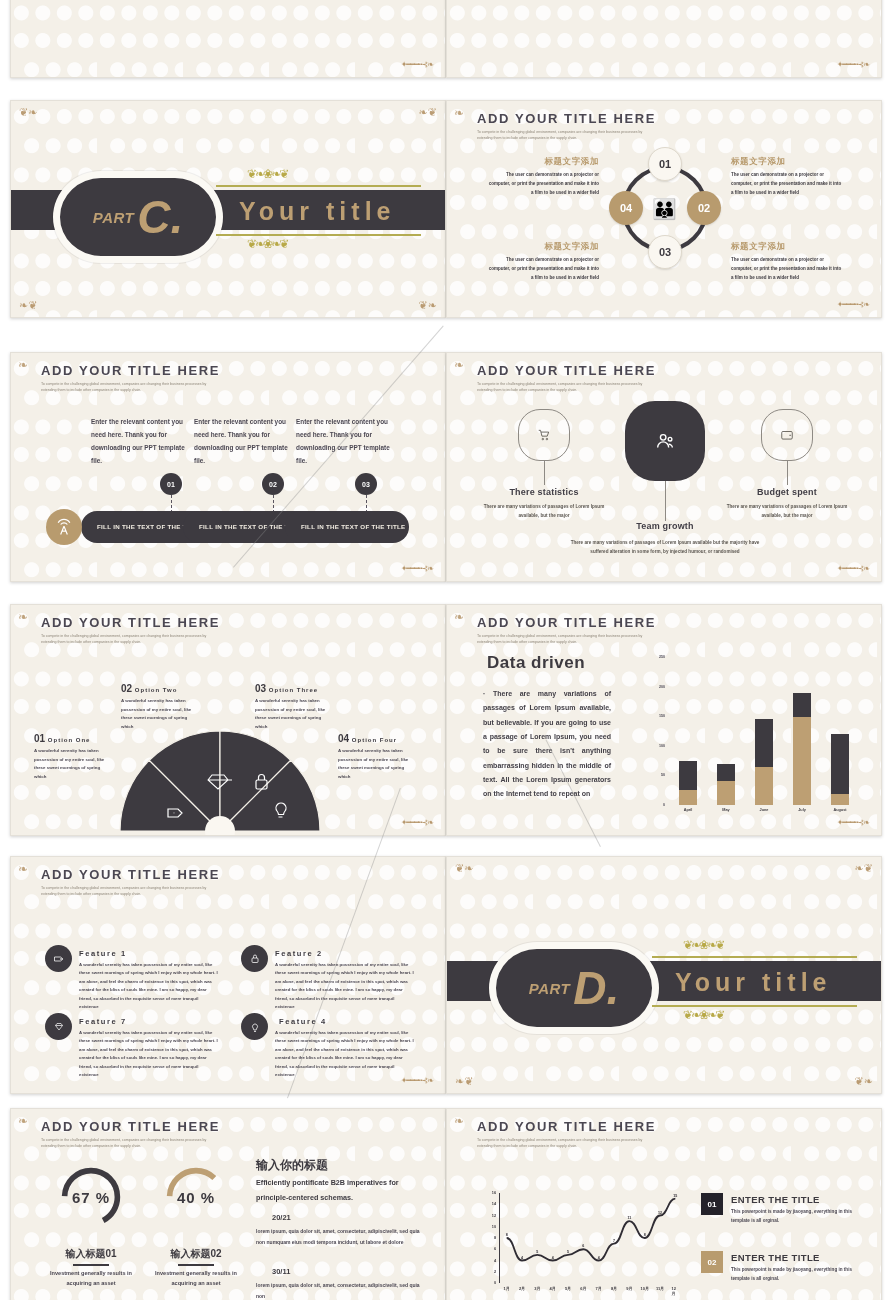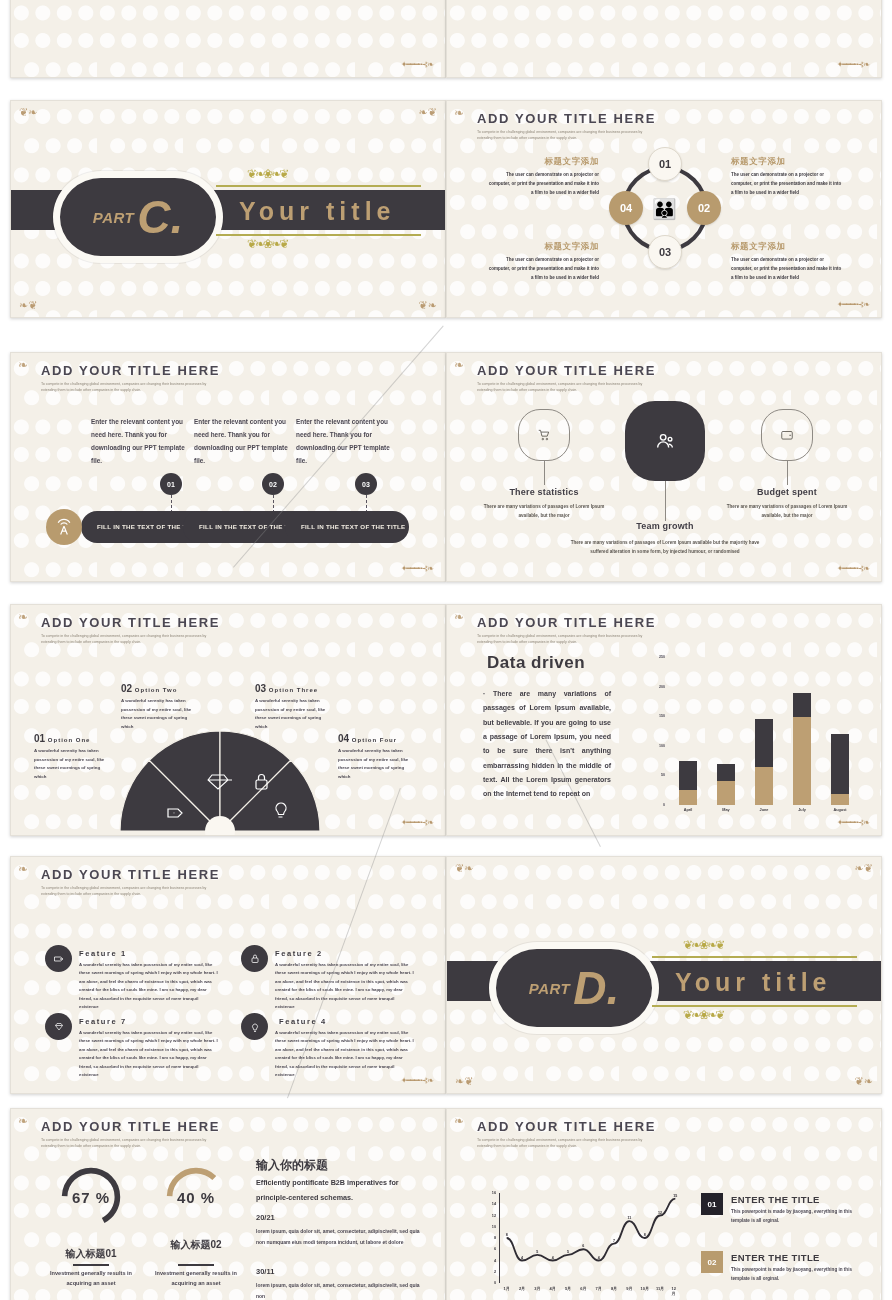--- a/index.html
+++ b/index.html
@@ -115,21 +115,21 @@
   .feat-b { position: absolute; width: 140px; font-size: 4.3px; color: #4b4752; font-weight: bold; line-height: 1.95; }
 
   
   .donut { position: absolute; width: 66px; height: 66px; }
   .donut .val { position: absolute; inset: 0; display:flex; align-items:center; justify-content:center; font-size: 15px; font-weight: bold; color:#3d3a40; letter-spacing: 1px; }
   .d-h { position: absolute; font-weight: bold; font-size: 10px; color: #3d3a40; text-align: center; }
   .d-rule { position: absolute; height: 1.5px; background: #3d3a40; }
   .d-b { position: absolute; width: 86px; font-size: 5.6px; font-weight: bold; color:#4b4752; text-align:center; line-height: 1.75; }
   .rt-h { position: absolute; font-weight: bold; font-size: 12px; color: #3d3a40; }
   .rt-s { position: absolute; font-weight: bold; font-size: 7.2px; color: #3d3a40; line-height: 2.1; }
-  .rt-d { position: absolute; font-weight: bold; font-size: 7.5px; color: #3d3a40; }
+  .rt-d { position: absolute; font-weight: bold; font-size: 7.5px; color: #3d3a40; margin-left: 16px; }
   .rt-p { position: absolute; font-size: 5px; color: #4b4752; font-weight: bold; line-height: 2.1; }
 
   
   .lc-num { position: absolute; font-size: 3.6px; font-weight: bold; color: #2f2c33; transform: translate(-50%,-100%); }
   .lc-yt { position: absolute; right: 100%; margin-right: 3px; transform: translateY(-50%); font-size: 3.8px; font-weight: bold; color: #3d3a40; }
   .lc-xt { position: absolute; top: 100%; margin-top: 3px; transform: translateX(-50%); font-size: 4px; font-weight: bold; color: #3d3a40; }
   .et-box { position: absolute; width: 22px; height: 22px; display:flex; align-items:center; justify-content:center; color:#fff; font-weight: bold; font-size: 8px; }
   .et-h { position: absolute; font-weight: bold; font-size: 9.5px; color: #3d3a40; letter-spacing: .4px; }
   .et-b { position: absolute; font-size: 4.6px; font-weight: bold; color: #4b4752; line-height: 2; }
 
@@ -488,21 +488,21 @@
         <svg viewBox="0 0 40 40" width="66" height="66">
           <circle cx="20" cy="20" r="16" fill="none" stroke="#bd9f73" stroke-width="3.4" stroke-dasharray="37.2 63.3" stroke-dashoffset="25" transform="rotate(-90 20 20)" stroke-linecap="butt"></circle>
         </svg>
         <div class="val">40 %</div>
       </div>
 
       <div class="d-h" style="left:37px; top:138px; width:86px;">输入标题01</div>
       <div class="d-rule" style="left:62px; top:155px; width:36px;"></div>
       <div class="d-b" style="left:37px; top:160px;">Investment generally results in acquiring an asset</div>
 
-      <div class="d-h" style="left:142px; top:129px; width:86px;">输入标题02</div>
+      <div class="d-h" style="left:142px; top:138px; width:86px;">输入标题02</div>
       <div class="d-rule" style="left:167px; top:155px; width:36px;"></div>
       <div class="d-b" style="left:142px; top:160px;">Investment generally results in acquiring an asset</div>
 
       <div class="rt-h" style="left:245px; top:48px;">输入你的标题</div>
       <div class="rt-s" style="left:245px; top:66px; width:170px;">Efficiently pontificate B2B imperatives for principle-centered schemas.</div>
       <div class="rt-d" style="left:245px; top:104px;">20/21</div>
       <div class="rt-p" style="left:245px; top:117px; width:172px;">lorem ipsum,  quia dolor sit,  amet,  consectetur,  adipiscivelit,  sed quia non numquam eius modi tempora incidunt,  ut labore et dolore</div>
       <div class="rt-d" style="left:245px; top:158px;">30/11</div>
       <div class="rt-p" style="left:245px; top:171px; width:172px;">lorem ipsum,  quia dolor sit,  amet,  consectetur,  adipiscivelit,  sed quia non</div>
     </div>

